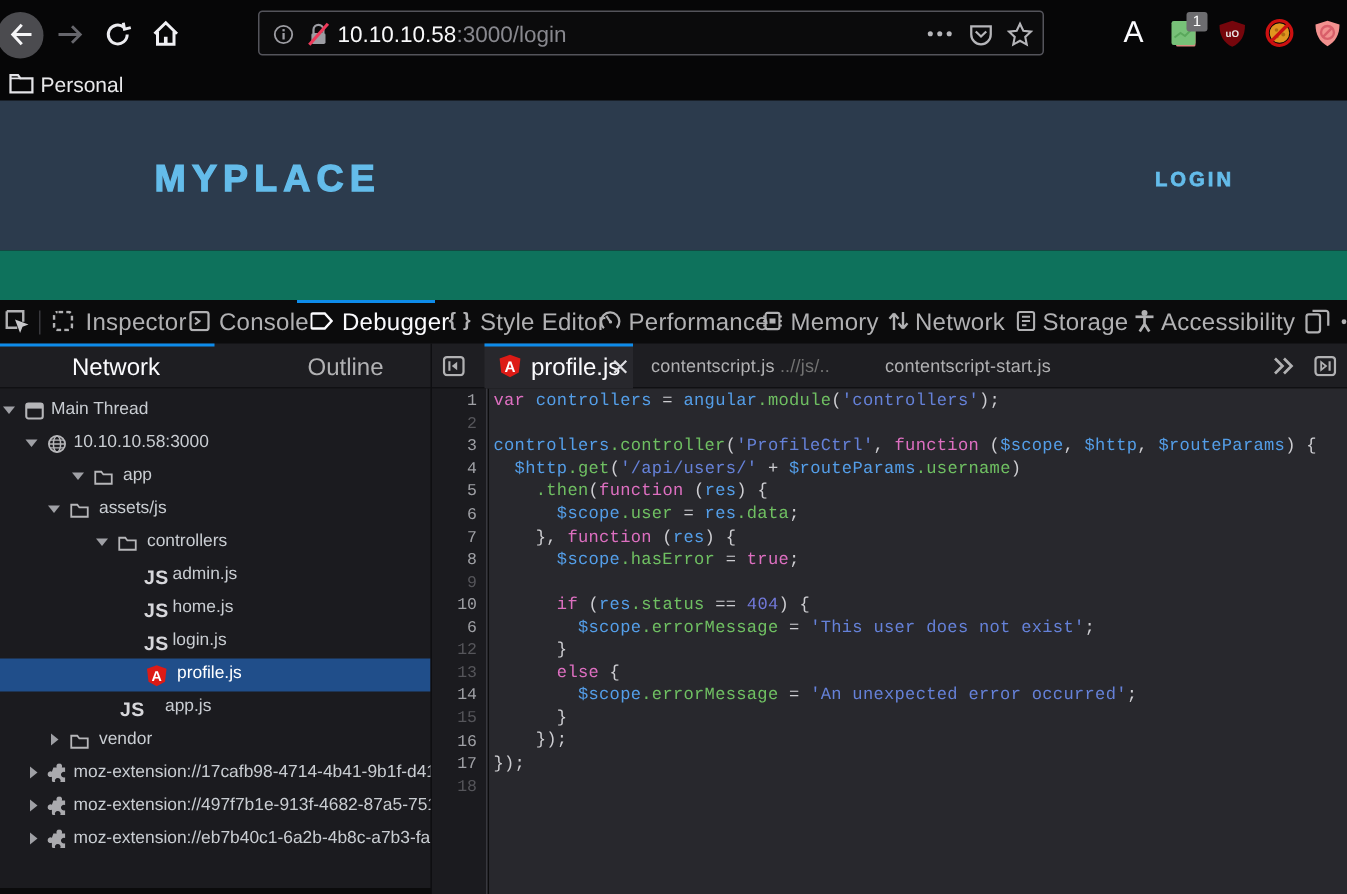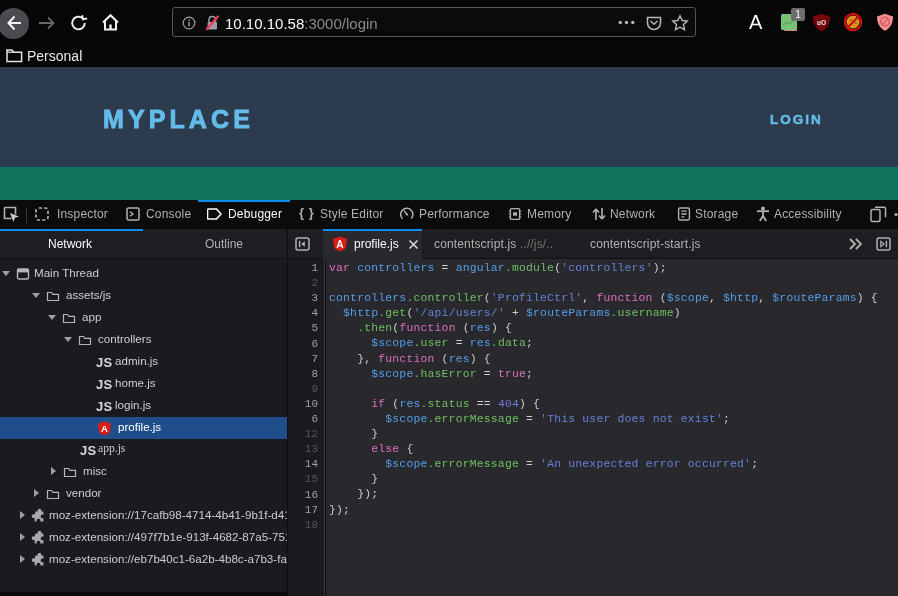--- a/index.html
+++ b/index.html
@@ -19,21 +19,21 @@
   #personal span { position:absolute; left:27px; top:2px; font-size:14px; color:#e8e8ea; }
 
   
   #navy { left:0; top:67px; width:898px; height:100px; background:#2c3b4d; }
   #myplace { left:103px; top:105px; font-size:25px; font-weight:bold; letter-spacing:4.1px; color:#64bcea; -webkit-text-stroke:0.9px #64bcea; }
   #login { left:770px; top:112px; font-size:13.5px; font-weight:bold; letter-spacing:2.0px; color:#64bcea; -webkit-text-stroke:0.5px #64bcea; }
   #green { left:0; top:167px; width:898px; height:33px; background:#0e725c; }
 
   
   #dtools { left:0; top:200px; width:898px; height:396px; background:#0b0b0c; }
-  .dttab { position:absolute; top:7px; font-size:12px; color:#b1b1b3; white-space:nowrap; }
+  .dttab { position:absolute; top:7px; font-size:16px; color:#b1b1b3; white-space:nowrap; }
   .dttab.active { color:#fbfbfe; }
   #dtrow .dttab { letter-spacing:0.18px; }
   .blueline { position:absolute; height:2px; background:#0e8ceb; }
   .icon { position:absolute; }
 
   
   #hdrrow { left:0; top:229px; width:898px; height:30px; background:#1e1e22; border-bottom:1px solid #101013; }
   #vsep { left:287px; top:229px; width:1px; height:367px; background:#0e0e11; }
 
   
@@ -271,32 +271,43 @@
   <div class="abs" id="tree">
     <div class="trow">
       <span class="arrow" style="left:2px;"></span>
       <span class="ticon" style="left:16px;"><svg width="14" height="14" viewBox="0 0 14 14">
           <rect x="1.5" y="2" width="11" height="10" rx="1.5" fill="none" stroke="#b6b6b9" stroke-width="1.4"></rect>
           <rect x="1.5" y="2" width="11" height="3.4" fill="#b6b6b9"></rect>
         </svg></span>
       <span class="lbl" style="left:34px;">Main Thread</span>
     </div>
     <div class="trow">
+      <span class="arrow" style="left:17px;"></span>
+      <span class="ticon" style="left:31px;"><svg width="14" height="14" viewBox="0 0 14 14">
+          <circle cx="7" cy="7" r="5.4" fill="none" stroke="#b6b6b9" stroke-width="1.2"></circle>
+          <ellipse cx="7" cy="7" rx="2.4" ry="5.4" fill="none" stroke="#b6b6b9" stroke-width="1"></ellipse>
+          <line x1="1.6" y1="7" x2="12.4" y2="7" stroke="#b6b6b9" stroke-width="1"></line>
+          <line x1="2.3" y1="4.4" x2="11.7" y2="4.4" stroke="#b6b6b9" stroke-width="0.9"></line>
+          <line x1="2.3" y1="9.6" x2="11.7" y2="9.6" stroke="#b6b6b9" stroke-width="0.9"></line>
+        </svg></span>
+      <span class="lbl" style="left:49px;">10.10.10.58:3000</span>
+    </div>
+    <div class="trow">
+      <span class="arrow" style="left:48px;"></span>
+      <span class="ticon" style="left:62px;"><svg width="14" height="14" viewBox="0 0 14 14">
+          <path d="M1.5 3.5 h4 l1.4 1.8 h5.6 v6.2 h-11 z" fill="none" stroke="#b6b6b9" stroke-width="1.2"></path>
+        </svg></span>
+      <span class="lbl" style="left:82px;">app</span>
+    </div>
+    <div class="trow">
       <span class="arrow" style="left:32px;"></span>
       <span class="ticon" style="left:46px;"><svg class="fold" width="14" height="14" viewBox="0 0 14 14">
           <path d="M1.5 3.5 h4 l1.4 1.8 h5.6 v6.2 h-11 z" fill="none" stroke="#b6b6b9" stroke-width="1.2"></path>
         </svg></span>
       <span class="lbl" style="left:66px;">assets/js</span>
-    </div>
-    <div class="trow">
-      <span class="arrow" style="left:48px;"></span>
-      <span class="ticon" style="left:62px;"><svg width="14" height="14" viewBox="0 0 14 14">
-          <path d="M1.5 3.5 h4 l1.4 1.8 h5.6 v6.2 h-11 z" fill="none" stroke="#b6b6b9" stroke-width="1.2"></path>
-        </svg></span>
-      <span class="lbl" style="left:82px;">app</span>
     </div>
     <div class="trow">
       <span class="arrow" style="left:64px;"></span>
       <span class="ticon" style="left:78px;"><svg width="14" height="14" viewBox="0 0 14 14">
           <path d="M1.5 3.5 h4 l1.4 1.8 h5.6 v6.2 h-11 z" fill="none" stroke="#b6b6b9" stroke-width="1.2"></path>
         </svg></span>
       <span class="lbl" style="left:98px;">controllers</span>
     </div>
     <div class="trow">
       <span class="jsbadge" style="left:96px;">JS</span>
@@ -312,28 +323,21 @@
     </div>
     <div class="trow sel">
       <span class="ticon" style="left:97px;"><svg width="15" height="15" viewBox="0 0 15 15">
           <path d="M7.5 0.5 L14 2.8 L13 11.5 L7.5 14.5 L2 11.5 L1 2.8 Z" fill="#dd1b16"></path>
           <text x="7.5" y="11" font-size="9.5" font-weight="bold" fill="#fff" text-anchor="middle" font-family="Liberation Sans, sans-serif">A</text>
         </svg></span>
       <span class="lbl" style="left:118px;">profile.js</span>
     </div>
     <div class="trow">
       <span class="jsbadge" style="left:80px;">JS</span>
-      <span class="lbl" style="left:98px;font-family:Liberation Serif, serif;">app.js</span>
-    </div>
-    <div class="trow">
-      <span class="arrow closed" style="left:51px;"></span>
-      <span class="ticon" style="left:63px;"><svg width="14" height="14" viewBox="0 0 14 14">
-          <path d="M1.5 3.5 h4 l1.4 1.8 h5.6 v6.2 h-11 z" fill="none" stroke="#b6b6b9" stroke-width="1.2"></path>
-        </svg></span>
-      <span class="lbl" style="left:83px;">misc</span>
+      <span class="lbl" style="left:110px;">app.js</span>
     </div>
     <div class="trow">
       <span class="arrow closed" style="left:34px;"></span>
       <span class="ticon" style="left:46px;"><svg width="14" height="14" viewBox="0 0 14 14">
           <path d="M1.5 3.5 h4 l1.4 1.8 h5.6 v6.2 h-11 z" fill="none" stroke="#b6b6b9" stroke-width="1.2"></path>
         </svg></span>
       <span class="lbl" style="left:66px;">vendor</span>
     </div>
     <div class="trow">
       <span class="arrow closed" style="left:20px;"></span>

